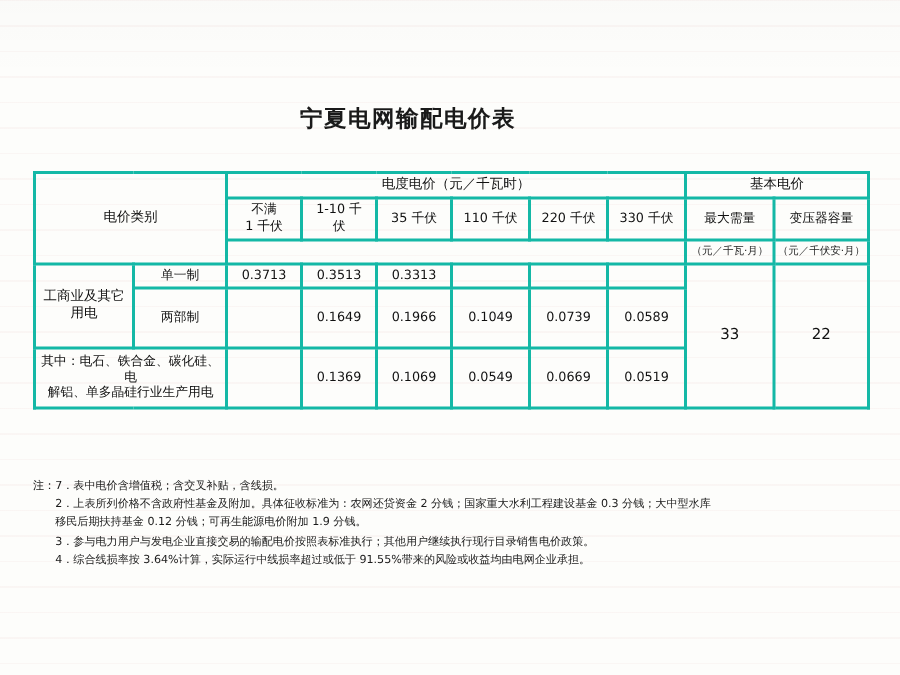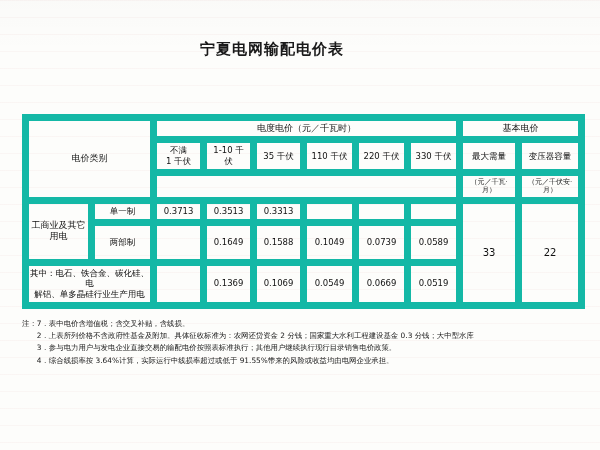--- a/index.html
+++ b/index.html
@@ -29,42 +29,42 @@
         to bottom,
         rgba(200, 120, 120, 0.055) 0px,
         rgba(200, 120, 120, 0.055) 1px,
         rgba(255,255,255,0) 1px,
         rgba(255,255,255,0) 17px
       );
     pointer-events: none;
   }
   #title {
     position: absolute;
-    top: 40px;
+    top: 70px;
     left: 0;
     width: 544px;
     text-align: center;
     font-size: 15px;
     font-weight: bold;
     color: #1a1a1a;
     letter-spacing: 1px;
     font-family: "DejaVu Serif", "Liberation Serif", serif;
   }
   #tariff-table {
     position: absolute;
     left: 22px;
     top: 114px;
     width: 556px;
     border-collapse: collapse;
     font-size: 8px;
     color: #111;
     table-layout: fixed;
   }
   #tariff-table td, #tariff-table th {
-    border: 7px solid #14b8a6;
+    border: 2px solid #14b8a6;
     text-align: center;
     vertical-align: middle;
     padding: 2px 1px;
     font-weight: normal;
     line-height: 1.25;
   }
   .hdr-group {
     font-size: 9px;
   }
   .hdr-col {
@@ -167,38 +167,39 @@
         <td class="num">&nbsp;</td>
         <td class="num">&nbsp;</td>
         <td rowspan="3" class="big-num">33</td>
         <td rowspan="3" class="big-num">22</td>
       </tr>
 
       <tr style="height:40px">
         <td class="cat-sub">两部制</td>
         <td class="num">&nbsp;</td>
         <td class="num">0.1649</td>
-        <td class="num">0.1588</td>
+        <td class="num">0.1966</td>
         <td class="num">0.1049</td>
         <td class="num">0.0739</td>
         <td class="num">0.0589</td>
       </tr>
 
       <tr style="height:40px">
         <td colspan="2" class="cat-long">其中：电石、铁合金、碳化硅、电<br>解铝、单多晶硅行业生产用电</td>
         <td class="num">&nbsp;</td>
         <td class="num">0.1369</td>
         <td class="num">0.1069</td>
         <td class="num">0.0549</td>
         <td class="num">0.0669</td>
         <td class="num">0.0519</td>
       </tr>
     </tbody>
   </table>
 
   <div id="notes">
     <div class="note-line"><span class="note-label">注：</span><span>7．表中电价含增值税；含交叉补贴，含线损。</span></div>
     <div class="note-line"><span style="visibility:hidden">注：</span><span>2．上表所列价格不含政府性基金及附加。具体征收标准为：农网还贷资金 2 分钱；国家重大水利工程建设基金 0.3 分钱；大中型水库</span></div>
+    <div class="note-line"><span style="visibility:hidden">注：</span><span>移民后期扶持基金 0.12 分钱；可再生能源电价附加 1.9 分钱。</span></div>
     <div class="note-line"><span style="visibility:hidden">注：</span><span>3．参与电力用户与发电企业直接交易的输配电价按照表标准执行；其他用户继续执行现行目录销售电价政策。</span></div>
     <div class="note-line"><span style="visibility:hidden">注：</span><span>4．综合线损率按 3.64%计算，实际运行中线损率超过或低于 91.55%带来的风险或收益均由电网企业承担。</span></div>
   </div>
 
 </div>
 
 </body></html>

